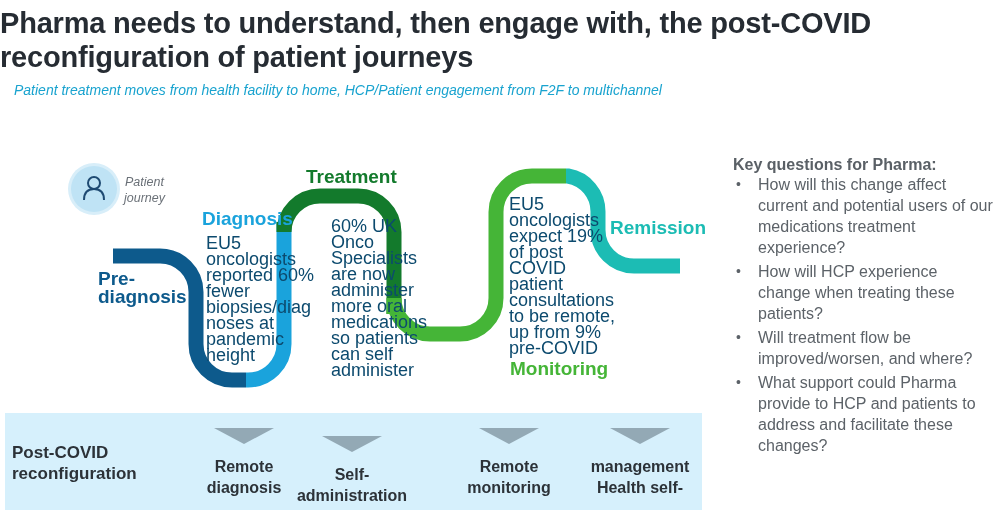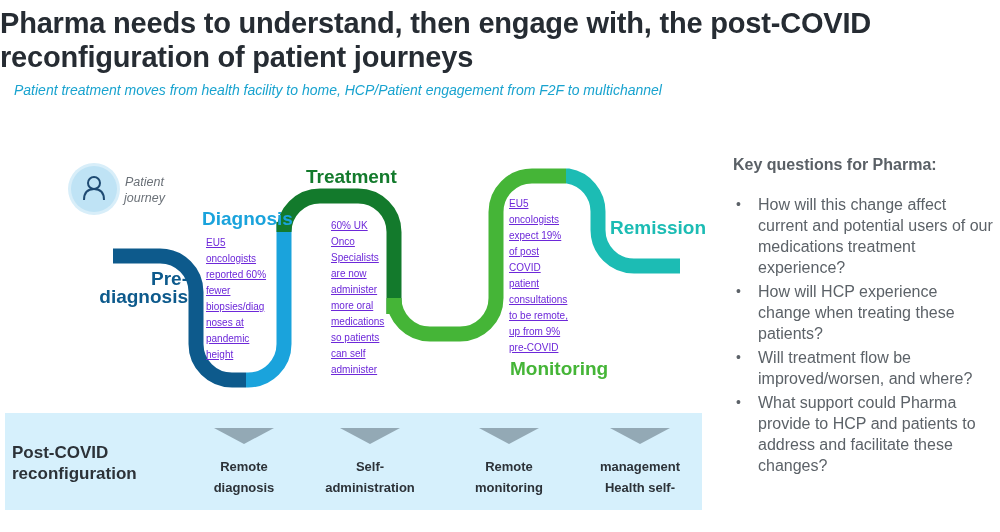--- a/index.html
+++ b/index.html
@@ -21,25 +21,25 @@
   .avatar {
     position: absolute; left: 71px; top: 166px; width: 46px; height: 46px;
     border-radius: 50%; background: #bfe3f5; box-shadow: 0 0 0 3px #d8eef9;
   }
   .avatar svg { position: absolute; left: 11px; top: 9px; }
   .pj-label {
     position: absolute; left: 124px; top: 174px; font-size: 12.5px; font-style: italic;
     color: #6b7178; line-height: 16px; text-align: center;
   }
   .stage { position: absolute; font-weight: bold; font-size: 19px; line-height: 18px; }
-  .note { position: absolute; font-size: 10px; color: #6d28d9; line-height: 16px; text-decoration: underline; }
+  .note { position: absolute; font-size: 18px; color: #0c4a6e; line-height: 16px; }
   .key {
     position: absolute; left: 733px; top: 156px; width: 260px;
   }
-  .key-title { font-size: 16px; font-weight: bold; color: #5a6066; margin-bottom: 20px; }
+  .key-title { font-size: 16px; font-weight: bold; color: #5a6066; margin-bottom: 0; }
   .key ul { list-style: none; margin: 0; padding: 0; }
   .key li {
     position: relative; padding-left: 25px; font-size: 16px; color: #5c6268;
     line-height: 21px; margin-bottom: 3px;
   }
   .key li .bullet { position: absolute; left: 3px; top: 0; font-size: 14px; }
   .band {
     position: absolute; left: 5px; top: 413px; width: 697px; height: 97px;
     background: #d6f0fc;
   }
@@ -47,21 +47,21 @@
     position: absolute; left: 12px; top: 442px; width: 130px; text-align: left;
     font-size: 17px; font-weight: bold; color: #2c3238; line-height: 21px;
   }
   .band-item { position: absolute; top: 428px; width: 130px; text-align: center; }
   .band-item .arrow {
     width: 0; height: 0; margin: 0 auto;
     border-left: 30px solid transparent; border-right: 30px solid transparent;
     border-top: 16px solid #93a9b5;
   }
   .band-item .lbl {
-    margin-top: 12px; font-size: 13px; font-weight: bold; color: #2c3238; line-height: 21px;
+    margin-top: 12px; font-size: 16px; font-weight: bold; color: #2c3238; line-height: 21px;
   }
 </style>
 </head>
 <body>
 
 <div class="title">Pharma needs to understand, then engage with, the post-COVID reconfiguration of patient journeys</div>
 <div class="subtitle">Patient treatment moves from health facility to home, HCP/Patient engagement from F2F to multichannel</div>
 
 <svg class="path" width="720" height="400" viewBox="0 0 720 400">
   <g fill="none" stroke-width="15" stroke-linecap="butt">
@@ -82,21 +82,21 @@
   <svg width="24" height="26" viewBox="0 0 24 26">
     <circle cx="12" cy="8" r="6" fill="none" stroke="#1e4a72" stroke-width="2"></circle>
     <path d="M2 25 C2 17 6 14 12 14 C18 14 22 17 22 25" fill="none" stroke="#1e4a72" stroke-width="2"></path>
   </svg>
 </div>
 <div class="pj-label">
   <div>Patient</div>
   <div>journey</div>
 </div>
 
-<div class="stage" style="left:98px; top:270px; color:#0d5a8c; text-align:right; width:90px;">
+<div class="stage" style="left:98px; top:270px; color:#0d5a8c; text-align:left; width:90px;">
   <div>Pre-</div>
   <div>diagnosis</div>
 </div>
 <div class="stage" style="left:202px; top:210px; color:#1aa3dc;">Diagnosis</div>
 <div class="stage" style="left:306px; top:168px; color:#137a2c;">Treatment</div>
 <div class="stage" style="left:510px; top:360px; color:#45b537;">Monitoring</div>
 <div class="stage" style="left:610px; top:219px; color:#1cbcb4;">Remission</div>
 
 <div class="note" style="left:206px; top:235px;">
   <div>EU5</div>
@@ -148,21 +148,21 @@
   <div>Post-COVID</div>
   <div>reconfiguration</div>
 </div>
 <div class="band-item" style="left:179px;">
   <div class="arrow"></div>
   <div class="lbl">
     <div>Remote</div>
     <div>diagnosis</div>
   </div>
 </div>
-<div class="band-item" style="left:305px;">
+<div class="band-item" style="left:287px;margin-top:8px;">
   <div class="arrow"></div>
   <div class="lbl">
     <div>Self-</div>
     <div>administration</div>
   </div>
 </div>
 <div class="band-item" style="left:444px;">
   <div class="arrow"></div>
   <div class="lbl">
     <div>Remote</div>

